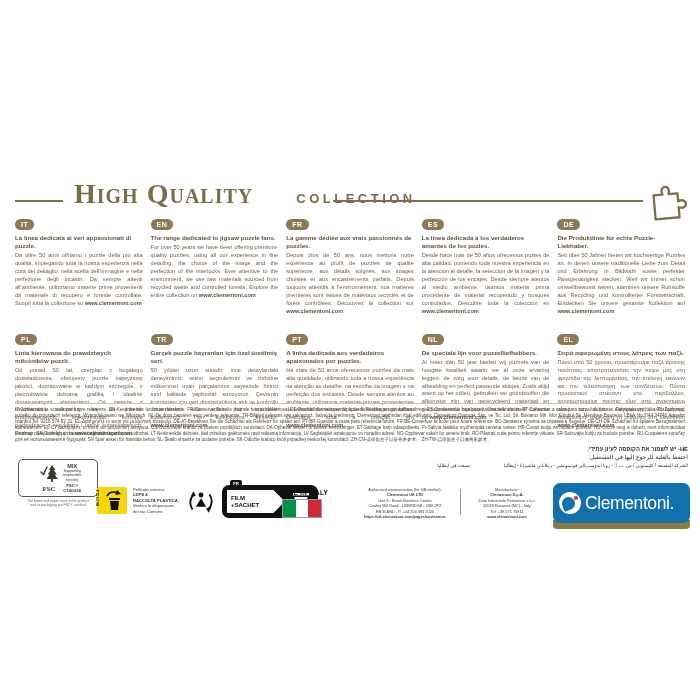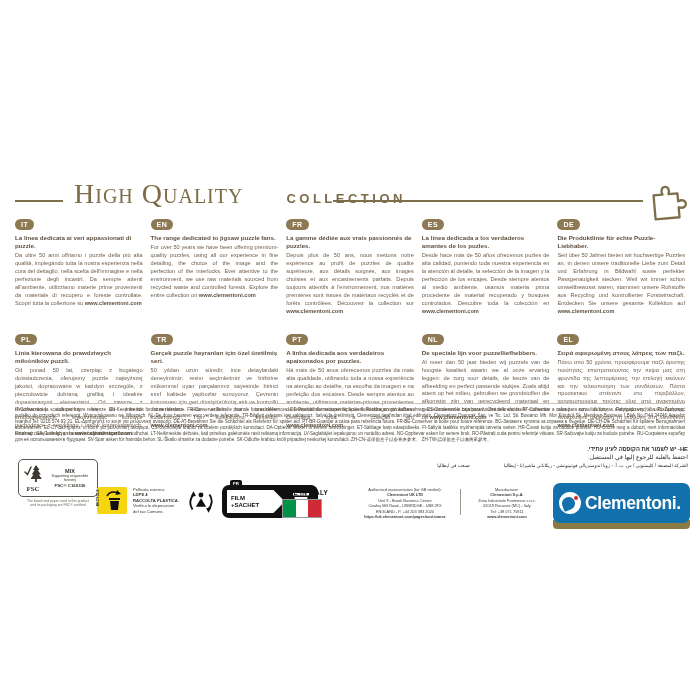--- a/index.html
+++ b/index.html
@@ -4,42 +4,42 @@
 <style>
   html,body{margin:0;padding:0;background:#fff;}
   #page{position:relative;width:700px;height:700px;background:#fff;overflow:hidden;
         font-family:"Liberation Sans",sans-serif;color:#6d5c4c;}
   
   #header{position:absolute;left:0;top:176px;width:700px;height:52px;}
   .hline{position:absolute;top:24px;height:2px;background:#7d6f4a;}
   #hline-left{left:15px;width:48px;}
   #hline-right{left:333px;width:310px;}
   #title{position:absolute;left:74px;top:2px;display:flex;align-items:baseline;gap:10px;color:#7b6c47;}
-  #title .main{font-family:"Liberation Serif",serif;font-variant-caps:small-caps;font-size:28px;letter-spacing:1px;}
+  #title .main{font-family:"Liberation Serif",serif;font-variant-caps:small-caps;font-size:28px;letter-spacing:1px;font-weight:bold;}
   #title .sub{font-size:13px;font-weight:bold;letter-spacing:3.5px;margin-left:33px;}
   #puzzle-icon{position:absolute;left:646px;top:0px;}
   
   #sections{position:absolute;left:15px;top:213px;width:670px;display:grid;
             grid-template-columns:repeat(5,1fr);column-gap:8px;row-gap:12px;}
   .sec .badge{display:inline-block;background:#8d7954;color:#fff;font-size:7px;font-weight:bold;
               letter-spacing:.5px;padding:2px 6px;border-radius:8px;margin-bottom:4px;}
   .sec h3{margin:0 0 2px 0;font-size:6.2px;line-height:1.3;color:#5f5040;}
   .sec p{margin:0;font-size:5.6px;line-height:1.42;text-align:justify;color:#6d5c4c;}
   .sec p b{color:#5f5040;}
   #rule{position:absolute;left:15px;top:403px;width:670px;height:1px;background:#c9c4ba;}
   
   #fineprint{position:absolute;left:15px;top:407px;width:670px;height:41px;overflow:hidden;}
   #fineprint p{margin:0;font-size:4.5px;line-height:1.32;text-align:justify;color:#4c4639;}
   #rtl-block{position:absolute;right:12px;top:446px;width:400px;text-align:right;color:#2f2c28;}
   #heb-line{font-size:5.8px;font-weight:bold;}
   #ar-line1{font-size:6px;margin-top:1px;}
   #ar-line2{display:flex;justify-content:flex-end;gap:34px;font-size:4.6px;margin-top:3px;}
   
   #fsc{position:absolute;left:18px;top:459px;width:80px;}
-  #fsc .box{border:1px solid #5a564d;border-radius:5px;padding:3px 4px;display:flex;gap:4px;align-items:center;}
+  #fsc .box{border:1px solid #5a564d;border-radius:5px;padding:3px 20px;display:flex;gap:4px;align-items:center;}
   #fsc .fsc-left{display:flex;flex-direction:column;align-items:center;}
   #fsc .fsc-word{font-family:"Liberation Serif",serif;font-weight:bold;font-size:7px;color:#3b382f;}
   #fsc .fsc-right{text-align:center;color:#3b382f;}
   #fsc .mix{font-size:5.5px;font-weight:bold;}
   #fsc .tag{font-size:3.6px;line-height:1.2;}
   #fsc .code{font-size:4.4px;font-weight:bold;margin-top:1px;}
   #fsc .caption{font-size:3.4px;line-height:1.25;text-align:center;color:#6a665c;margin-top:2px;}
   #recycle{position:absolute;left:97px;top:487px;width:30px;height:27px;background:#f5d410;border-radius:2px;}
   #recycle .vlabel{position:absolute;left:-1px;top:2px;font-size:3.2px;font-weight:bold;color:#111;
                    writing-mode:vertical-rl;transform:rotate(180deg);letter-spacing:.3px;}
@@ -64,21 +64,21 @@
   #mfr-block{left:466px;width:82px;}
   .addr .b{font-weight:bold;}
   #addr-divider{position:absolute;left:460px;top:489px;width:1px;height:26px;background:#9b968c;}
   #clem-logo{position:absolute;left:553px;top:483px;width:137px;height:47px;}
   #clem-logo .gold{position:absolute;left:0;top:37px;width:137px;height:9px;background:#8c7a45;border-radius:0 0 4px 4px;}
   #clem-logo .blue{position:absolute;left:0;top:0;width:137px;height:40px;background:#1271ad;border-radius:7px;
                    display:flex;align-items:center;padding-left:6px;box-sizing:border-box;gap:4px;}
   #clem-logo .mark{position:relative;width:22px;height:22px;background:#fff;border-radius:50%;flex:0 0 auto;}
   #clem-logo .mark .swirl{position:absolute;left:3px;top:5px;width:13px;height:13px;background:#1271ad;border-radius:50% 50% 50% 10%;transform:rotate(-20deg);}
   #clem-logo .mark .dot{position:absolute;right:3px;top:4px;width:4px;height:4px;background:#cf2e2e;border-radius:50%;}
-  #clem-logo .word{color:#fff;font-weight:bold;font-size:17.5px;letter-spacing:-0.4px;}
+  #clem-logo .word{color:#fff;font-weight:normal;font-size:17.5px;letter-spacing:-0.4px;}
   .olive-stroke{stroke:#7d6f4a;fill:none;stroke-width:2.3;stroke-linejoin:round;stroke-linecap:round;}
 </style>
 </head>
 <body>
 
 <div id="page">
 
   <div id="header">
     <div class="hline" id="hline-left"></div>
     <div id="title">

